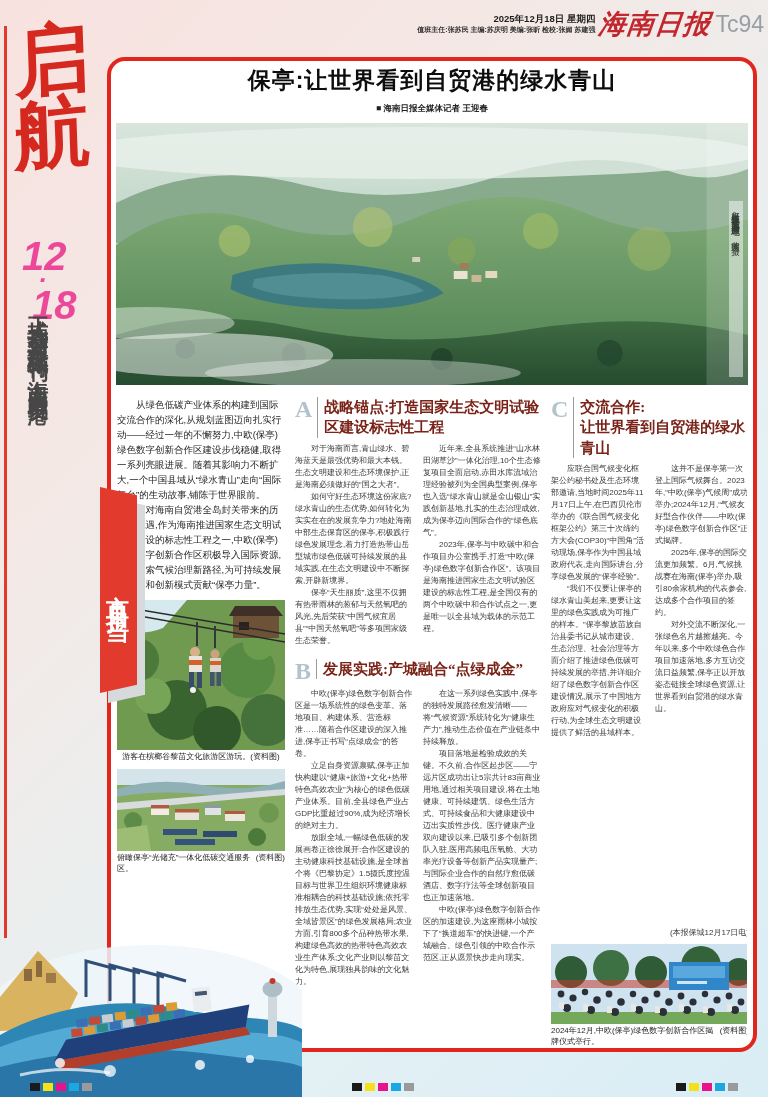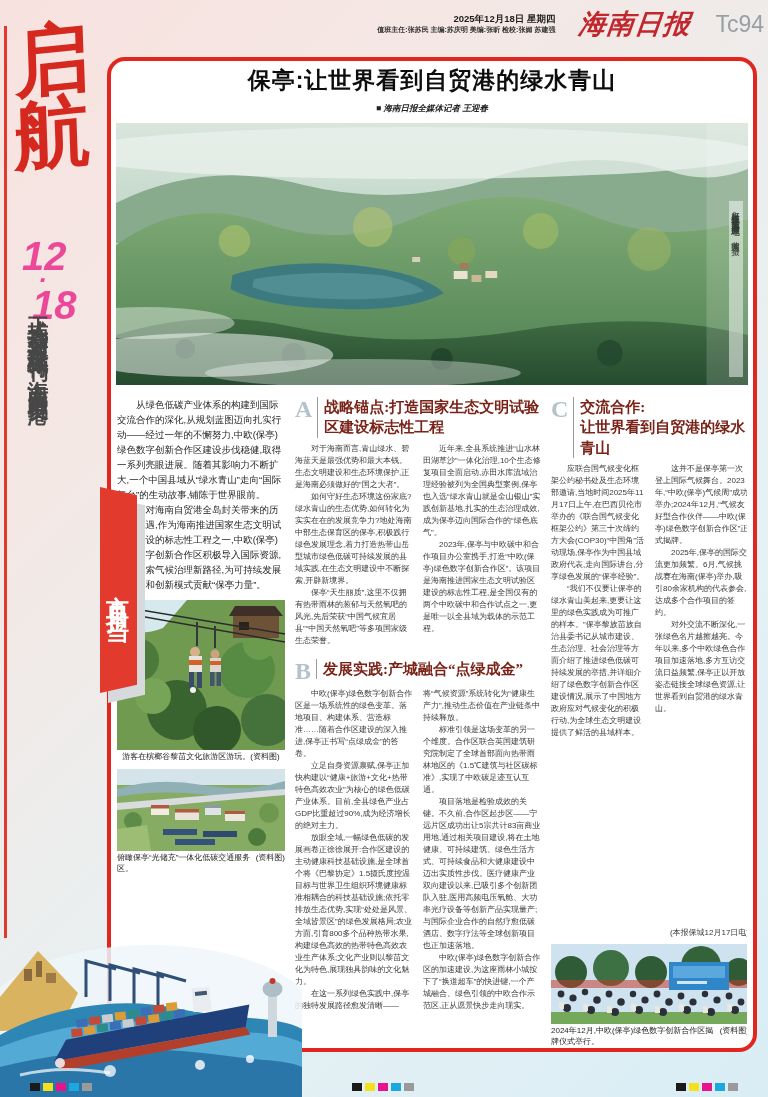--- a/index.html
+++ b/index.html
@@ -2,21 +2,21 @@
 <html><head>
 <meta charset="utf-8">
 <style>
   html,body{margin:0;padding:0;}
   body{
     width:768px;height:1097px;position:relative;overflow:hidden;
     font-family:"Liberation Sans",sans-serif;
     background:linear-gradient(135deg,#f8e2e0 0%,#f4e8e4 28%,#e6f1f4 65%,#d9edf5 100%);
   }
   
-  .top-header{position:absolute;top:6px;right:4px;display:flex;align-items:center;gap:24px;z-index:4;}
+  .top-header{position:absolute;top:6px;right:4px;display:flex;align-items:center;gap:4px;z-index:4;}
   .issue-info{text-align:right;line-height:1.25;}
   .date-line{font-size:9.5px;font-weight:bold;color:#1d1d1d;}
   .staff-line{font-size:7px;font-weight:bold;color:#333;margin-top:1px;}
   .masthead{font-size:27px;font-weight:900;color:#c1272d;font-family:"Liberation Serif",serif;font-style:italic;transform:skewX(-6deg);letter-spacing:1px;}
   .edition{font-size:23px;font-weight:400;color:#97a0a6;letter-spacing:0;}
   
   .left-red-rule{position:absolute;left:4px;top:26px;width:2.5px;height:912px;background:#e0392e;z-index:1;}
   .banner-qihang{position:absolute;left:14px;top:22px;width:92px;color:#d5281e;
     font-family:"Liberation Serif",serif;font-weight:900;z-index:3;}
   .banner-qihang .ch{display:block;font-size:76px;line-height:.98;transform:rotate(-6deg) skewX(-4deg);}
@@ -35,21 +35,21 @@
   .county-badge .face{position:absolute;inset:0;background:#e23a2c;color:#fff;
     clip-path:polygon(0 0,100% 4%,100% 96%,0 100%);
     writing-mode:vertical-rl;font-size:23px;font-weight:900;letter-spacing:8px;
     display:flex;align-items:center;justify-content:center;padding-top:6px;}
   
   .frame{position:absolute;left:107px;top:57px;width:642px;height:987px;background:#fff;
     border:4px solid #e3261d;border-radius:18px;z-index:2;}
   .frame-inner{position:relative;width:100%;height:100%;overflow:hidden;border-radius:13px;}
   .kicker{margin-top:11px;text-align:center;font-size:16.5px;font-weight:900;color:#141414;letter-spacing:.5px;}
   .headline{margin-top:4px;text-align:center;font-size:23px;font-weight:900;color:#0d0d0d;letter-spacing:1px;}
-  .byline{margin-top:7px;text-align:center;font-size:8.5px;color:#222;font-weight:bold;font-style:italic;}
+  .byline{margin-top:7px;text-align:center;font-size:8.5px;color:#222;font-weight:bold;}
   
   .main-photo{position:relative;margin:8px 5px 0 5px;height:262px;overflow:hidden;}
   .main-photo svg{display:block;width:100%;height:100%;}
   .vcaption{position:absolute;right:5px;bottom:8px;height:170px;writing-mode:vertical-rl;
     font-size:8.5px;color:#2e3a33;background:rgba(238,244,238,.55);padding:3px 1px;letter-spacing:1px;}
   
   .article{margin:12px 6px 0 6px;display:grid;grid-template-columns:168px 246px 198px;gap:10px;
     height:648px;overflow:hidden;}
   .col{min-width:0;}
   .intro{font-size:9.5px;line-height:1.58;color:#1f1f1f;font-weight:500;}
@@ -256,21 +256,20 @@
         <div class="b-block">
           <div class="sec-head">
             <span class="sec-letter">B</span>
             <span class="sec-title">发展实践:产城融合“点绿成金”</span>
           </div>
           <div class="sec-body b-body">
               <p>中欧(保亭)绿色数字创新合作区是一场系统性的绿色变革。落地项目、构建体系、营造标准……随着合作区建设的深入推进,保亭正书写“点绿成金”的答卷。</p>
               <p>立足自身资源禀赋,保亭正加快构建以“健康+旅游+文化+热带特色高效农业”为核心的绿色低碳产业体系。目前,全县绿色产业占GDP比重超过90%,成为经济增长的绝对主力。</p>
               <p>放眼全域,一幅绿色低碳的发展画卷正徐徐展开:合作区建设的主动健康科技基础设施,是全球首个将《巴黎协定》1.5摄氏度控温目标与世界卫生组织环境健康标准相耦合的科技基础设施;依托零排放生态优势,实现“处处是风景、全域皆景区”的绿色发展格局;农业方面,引育800多个品种热带水果,构建绿色高效的热带特色高效农业生产体系;文化产业则以黎苗文化为特色,展现独具韵味的文化魅力。</p>
               <p>在这一系列绿色实践中,保亭的独特发展路径愈发清晰——将“气候资源”系统转化为“健康生产力”,推动生态价值在产业链条中持续释放。</p>
-              <p>标准引领是这场变革的另一个维度。合作区联合英国建筑研究院制定了全球首部面向热带雨林地区的《1.5℃建筑与社区碳标准》,实现了中欧碳足迹互认互通。</p>
               <p>项目落地是检验成效的关键。不久前,合作区起步区——宁远片区成功出让5宗共计83亩商业用地,通过相关项目建设,将在土地健康、可持续建筑、绿色生活方式、可持续食品和大健康建设中迈出实质性步伐。医疗健康产业双向建设以来,已吸引多个创新团队入驻,医用高频电压氧舱、大功率光疗设备等创新产品实现量产;与国际企业合作的自然疗愈低碳酒店、数字疗法等全球创新项目也正加速落地。</p>
               <p>中欧(保亭)绿色数字创新合作区的加速建设,为这座雨林小城按下了“换道超车”的快进键,一个产城融合、绿色引领的中欧合作示范区,正从愿景快步走向现实。</p>
             </div>
         </div>
       </div>
 
       <div class="col">
         <div>
           <div class="sec-head">
             <span class="sec-letter">C</span>

